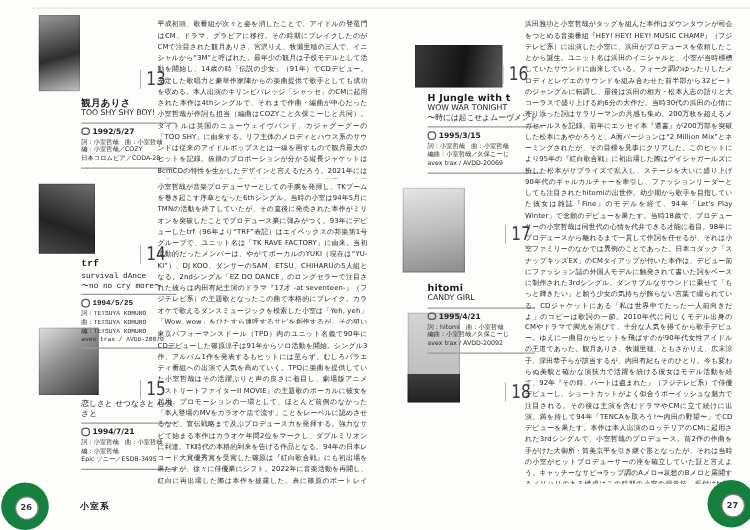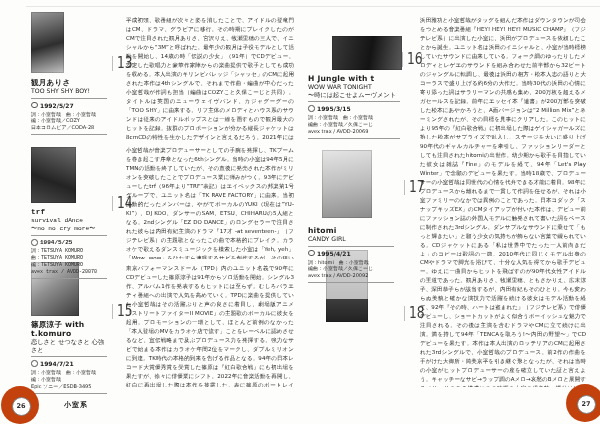--- a/index.html
+++ b/index.html
@@ -10,21 +10,21 @@
   #page-l{left:0;width:300px;}
   #page-r{left:300px;width:300px;}
   #edge-top{position:absolute;left:26px;right:26px;top:6px;border-top:1px solid #e6e6e3;}
   .cover{position:absolute;box-shadow:0 0 0 1px rgba(0,0,0,0.15) inset;}
   .cov13{left:31px;top:12px;width:33px;height:61px;background:linear-gradient(165deg,#9a9a9a 0%,#2e2e2e 55%,#c4c4c4 100%);}
   .cov14{left:31px;top:147px;width:45px;height:56px;background:linear-gradient(200deg,#6f6f6f 0%,#232323 60%,#4a4a4a 100%);}
   .cov15{left:31px;top:262px;width:48px;height:54px;background:linear-gradient(145deg,#e0e0e0 0%,#8f8f8f 45%,#3b3b3b 100%);}
   .cov16{left:332px;top:36px;width:70px;height:34px;background:linear-gradient(100deg,#3a3a3a 0%,#141414 55%,#5c5c5c 100%);}
   .cov17{left:322px;top:150px;width:50px;height:68px;background:linear-gradient(170deg,#e6e6e6 0%,#bdbdbd 50%,#8b8b8b 100%);}
   .cov18{left:326px;top:250px;width:42px;height:72px;background:linear-gradient(#d4d4d4 0%,#bfbfbf 68%,#3d3d3d 68%,#222 100%);}
-  .meta{position:absolute;}
+  .meta{position:absolute;margin-left:34px;}
   .m13{left:31px;top:78px;width:76px;}
   .m14{left:31px;top:208px;width:76px;font-family:Liberation Mono, monospace;}
   .m15{left:31px;top:320px;width:76px;}
   .m16{left:308px;top:74px;width:92px;}
   .m17{left:308px;top:226px;width:86px;}
   .m18{left:308px;top:326px;width:86px;}
   .artist{font-size:7.6px;font-weight:bold;line-height:9px;letter-spacing:0.2px;}
   .title{font-size:6.2px;line-height:7.6px;color:#222;}
   .mbox{margin-top:3px;border-top:1px solid #9a9a9a;border-bottom:1px solid #9a9a9a;padding:3px 0;}
   .daterow{display:flex;align-items:center;margin-bottom:2px;}
@@ -35,21 +35,21 @@
         border-left:1px solid #b0b0b0;padding-left:5px;transform:scaleX(0.82);transform-origin:left;}
   .n13{left:112px;top:56px;} .n14{left:112px;top:196px;} .n15{left:112px;top:304px;}
   .n16{left:402px;top:52px;} .n17{left:404px;top:180px;} .n18{left:404px;top:306px;}
   .bodytxt{position:absolute;font-size:5.5px;line-height:9px;text-align:justify;color:#1f1f1f;overflow:hidden;letter-spacing:0.1px;}
   .b1{left:126px;top:16px;width:168px;height:127px;}
   .b2{left:126px;top:146px;width:168px;height:113px;}
   .b3{left:126px;top:264px;width:168px;height:123px;}
   .b4{left:420px;top:16px;width:166px;height:123px;}
   .b5{left:420px;top:142px;width:166px;height:114px;}
   .b6{left:420px;top:258px;width:166px;height:129px;}
-  .cd{position:absolute;width:38px;height:38px;border-radius:50%;background:#c2410c;}
+  .cd{position:absolute;width:38px;height:38px;border-radius:50%;background:#15803d;}
   .cd .hole{position:absolute;left:50%;top:50%;width:17px;height:17px;margin:-8.5px 0 0 -8.5px;
             border-radius:50%;background:#fff;border:1px solid #7d7d7d;
             display:flex;align-items:center;justify-content:center;}
   .cd .pno{font-size:6.5px;font-weight:bold;color:#333;}
   .cd-l{left:1px;top:386px;} .cd-r{left:566px;top:384px;}
   .section{position:absolute;left:64px;top:400px;font-size:7px;font-weight:bold;letter-spacing:1px;color:#1c1c1c;}
 </style>
 </head>
 <body>
 
@@ -96,21 +96,20 @@
           <span class="date">1994/5/25</span>
         </div>
       <div class="credit">詞：TETSUYA KOMURO</div>
       <div class="credit">曲：TETSUYA KOMURO</div>
       <div class="credit">編：TETSUYA KOMURO</div>
       <div class="credit">avex trax / AVDD-20070</div>
     </div>
   </div>
 
   <div class="meta m15">
-    <div class="artist">篠原涼子 with t.komuro</div>
     <div class="title">恋しさと せつなさと 心強さと</div>
     <div class="mbox">
       <div class="daterow">
           <span class="date-icon"></span>
           <span class="date">1994/7/21</span>
         </div>
       <div class="credit">詞：小室哲哉　曲：小室哲哉</div>
       <div class="credit">編：小室哲哉</div>
       <div class="credit">Epic ソニー／ESDB-3495</div>
     </div>

